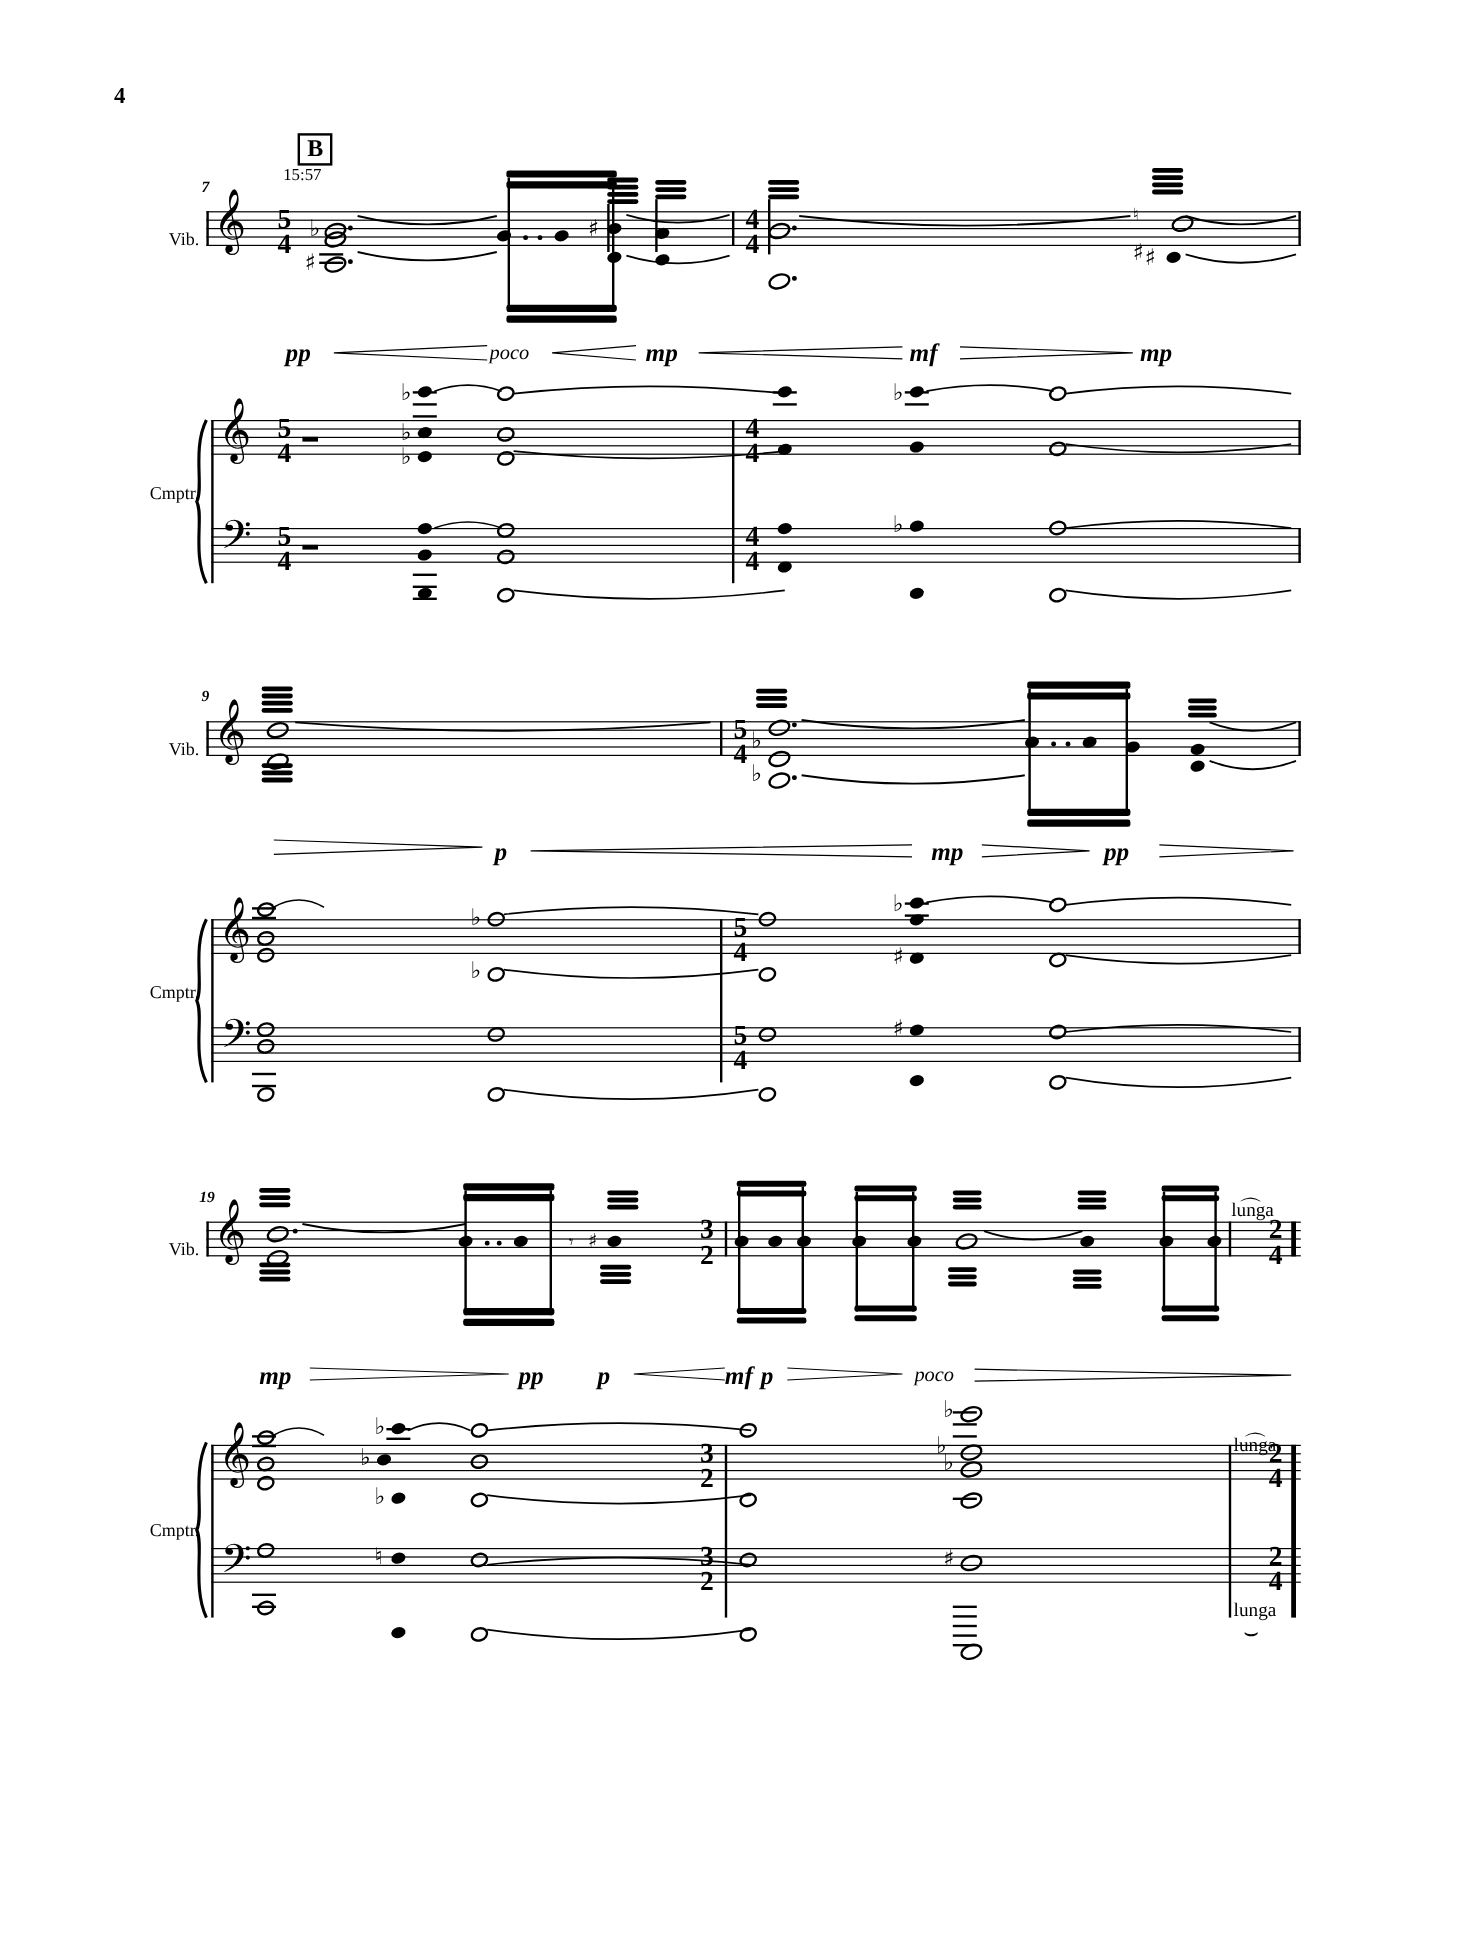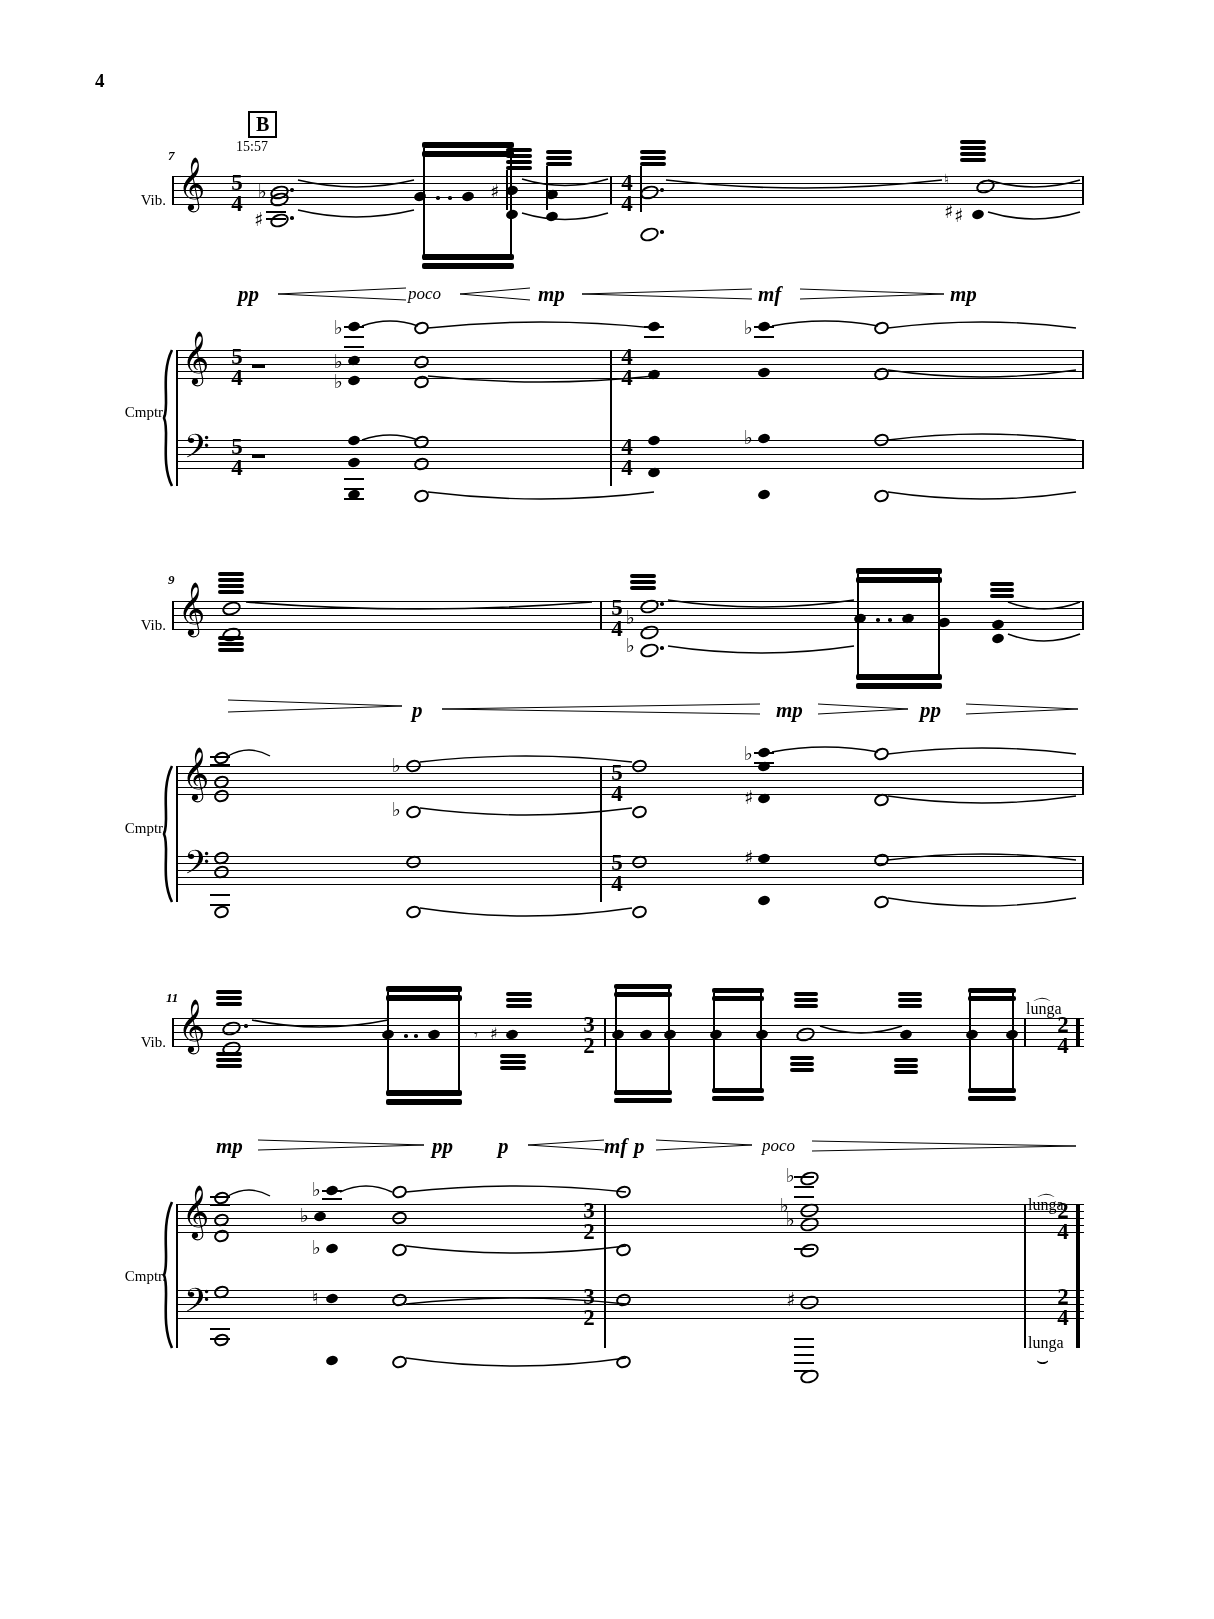--- a/index.html
+++ b/index.html
@@ -611,21 +611,21 @@
     </div>
     <div class="tie" style="left:886px;top:894px;">
       <svg width="192" height="18">
           <path d="M2 4 Q96 20 190 4" stroke="#000" fill="none" stroke-width="1.4"></path>
         </svg>
     </div>
   </div>
 
   <div class="system" style="top:0">
 
-    <div class="measnum" style="left:166px;top:990px;">11</div>
+    <div class="measnum" style="left:166px;top:990px;">19</div>
 
     <div class="inst" style="left:98px;top:1034px;width:68px;">Vib.</div>
     <div class="staff" style="left:172px;top:1018px;width:912px;height:29px;">
       <div class="ln"></div>
         <div class="ln"></div>
         <div class="ln"></div>
         <div class="ln"></div>
         <div class="ln"></div>
     </div>
     <div class="vrule" style="left:172px;top:1018px;height:29px;"></div>

